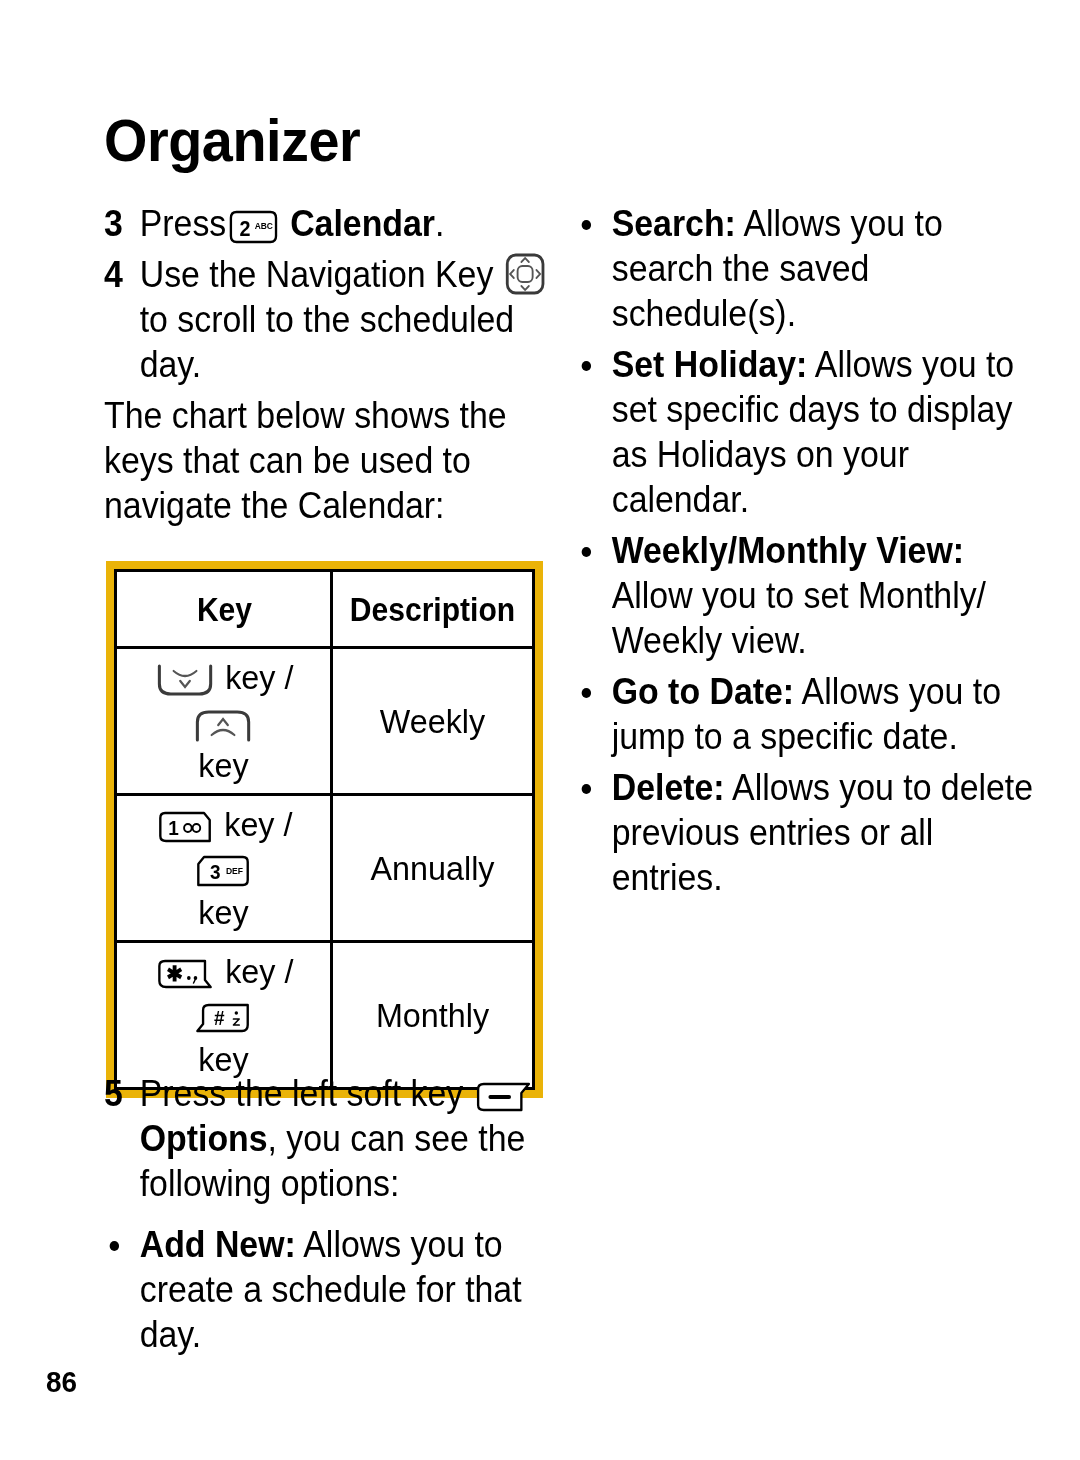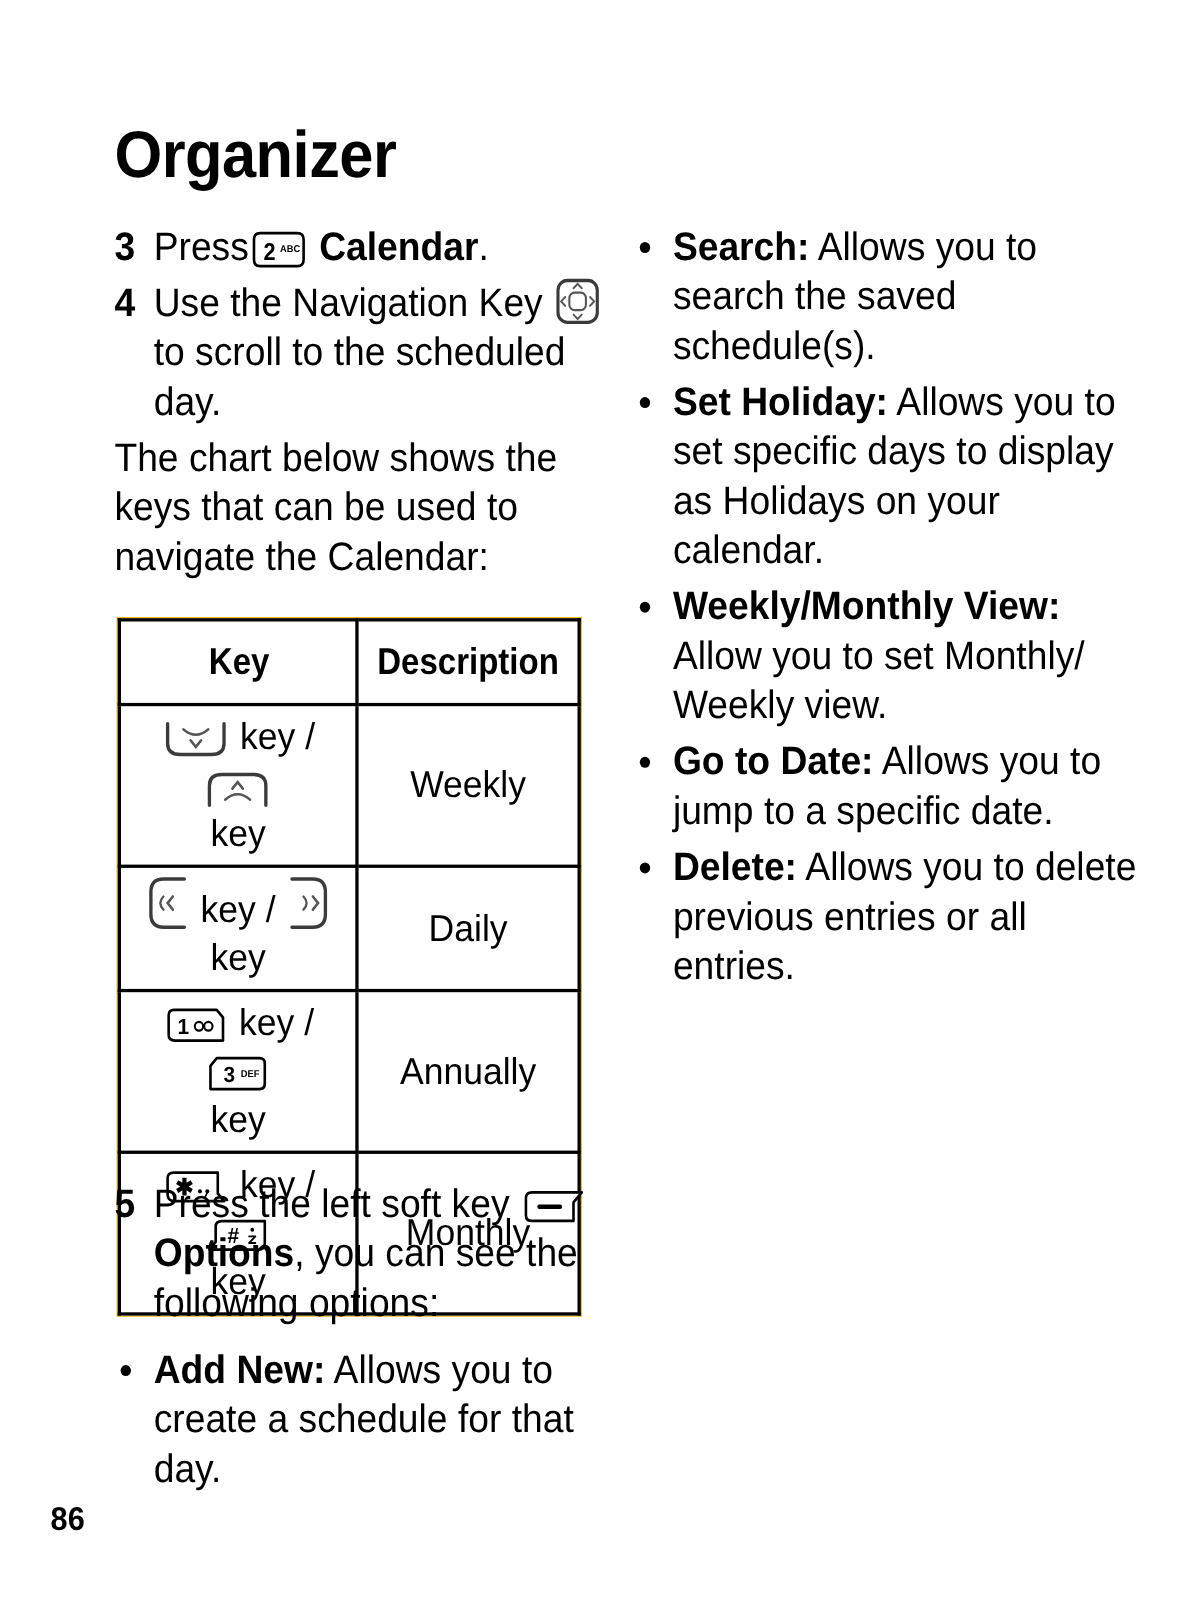--- a/index.html
+++ b/index.html
@@ -98,21 +98,21 @@
     margin: 0 2px;
   }
   .keyicon svg { display: block; }
 
   
   .keytable {
     position: absolute;
     left: 106px;
     top: 518px;
     width: 421px;
-    border: 1px solid #eab308;
+    border: 8px solid #eab308;
     border-collapse: collapse;
     background: #fff;
   }
   .keytable table {
     border-collapse: collapse;
     width: 100%;
   }
   .keytable td, .keytable th {
     border: 3px solid #000;
     text-align: center;
@@ -209,41 +209,20 @@
                     <path d="M19 27 Q31 17 43 27" fill="none" stroke="#555" stroke-width="2.2" stroke-linecap="round"></path>
                   </svg></span>
             <br><span>key</span>
           </span>
         </td>
         <td class="col-desc desc-cell">
               <span class="cellwrap">Weekly</span>
             </td>
       </tr>
 
-      <tr>
-        <td class="col-key">
-          <span class="cellwrap">
-            <span class="keyicon"><svg width="42" height="52" viewBox="0 0 42 52">
-                    <path d="M38 4 L18 4 Q6 4 6 16 L6 36 Q6 48 18 48 L38 48" fill="#fff" stroke="#3b3b3b" stroke-width="3.2" stroke-linecap="round"></path>
-                    <path d="M18 20 Q12 26 18 32" fill="none" stroke="#555" stroke-width="2.2" stroke-linecap="round"></path>
-                    <path d="M27 20 L22 26 L27 32" fill="none" stroke="#555" stroke-width="2.4" stroke-linecap="round"></path>
-                  </svg></span>
-            <span>key /</span>
-            <span class="keyicon"><svg width="42" height="52" viewBox="0 0 42 52">
-                    <path d="M4 4 L24 4 Q36 4 36 16 L36 36 Q36 48 24 48 L4 48" fill="#fff" stroke="#3b3b3b" stroke-width="3.2" stroke-linecap="round"></path>
-                    <path d="M15 20 Q21 26 15 32" fill="none" stroke="#555" stroke-width="2.2" stroke-linecap="round"></path>
-                    <path d="M24 20 L29 26 L24 32" fill="none" stroke="#555" stroke-width="2.4" stroke-linecap="round"></path>
-                  </svg></span>
-            <span>key</span>
-          </span>
-        </td>
-        <td class="col-desc desc-cell">
-              <span class="cellwrap">Daily</span>
-            </td>
-      </tr>
 
       <tr>
         <td class="col-key">
           <span class="cellwrap">
             <span class="keyicon"><svg width="60" height="36" viewBox="0 0 60 36">
                     <path d="M4 9 Q4 4 9 4 L50 4 L56 11 L56 32 L10 32 Q4 32 4 27 Z" fill="#fff" stroke="#000" stroke-width="2.5" stroke-linejoin="round"></path>
                     <text x="18" y="26" font-family="'Liberation Sans',sans-serif" font-size="20" font-weight="bold" text-anchor="middle" fill="#000">1</text>
                     <circle cx="33" cy="19" r="4" fill="none" stroke="#000" stroke-width="2"></circle>
                     <circle cx="42" cy="19" r="4" fill="none" stroke="#000" stroke-width="2"></circle>
                   </svg></span>

